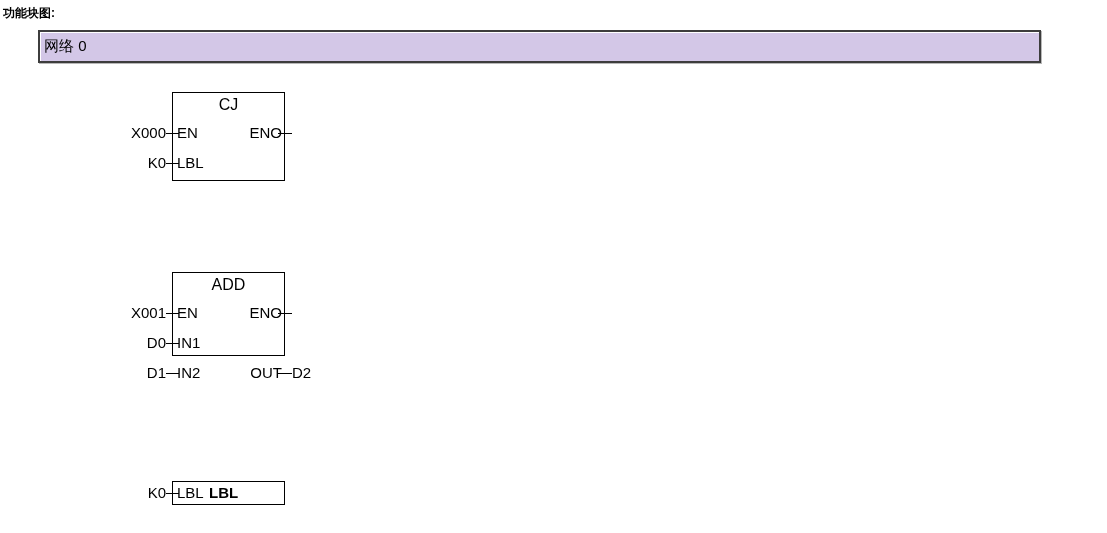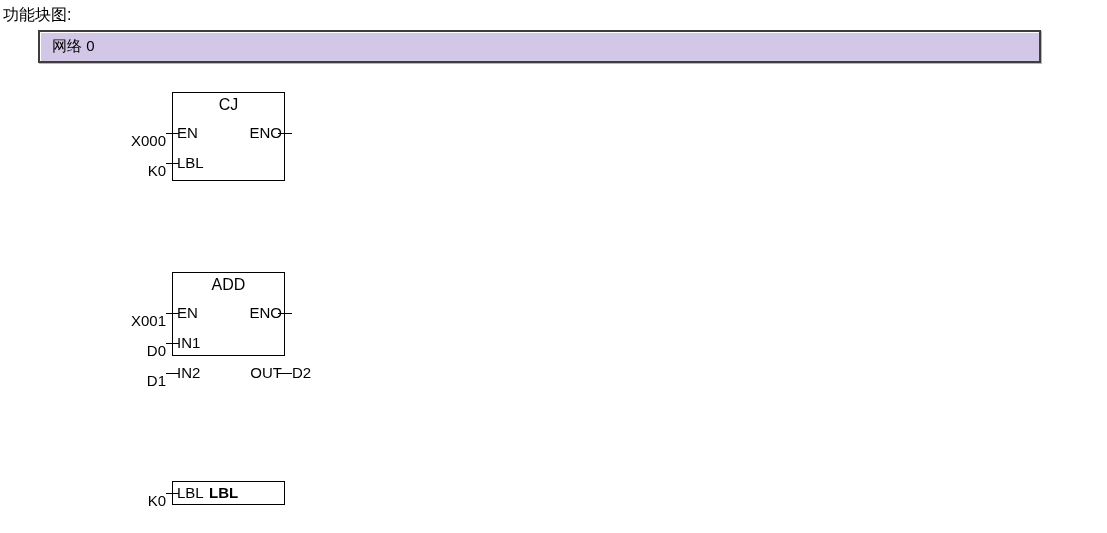--- a/index.html
+++ b/index.html
@@ -12,36 +12,36 @@
     position: relative;
     width: 1107px;
     height: 533px;
     background: #ffffff;
     overflow: hidden;
   }
   .page-title {
     position: absolute;
     left: 3px;
     top: 5px;
-    font-size: 16px;
-    font-weight: normal;
+    font-size: 12px;
+    font-weight: bold;
     white-space: nowrap;
   }
   .banner {
     position: absolute;
     left: 38px;
     width: 1003px;
     height: 33px;
     background: #d3c7e7;
     border: 2px solid #3d3d3d;
     box-shadow: inset 1px 1px 0 #ffffff, 1px 1px 0 #b8b8b8;
   }
   .banner-label {
     display: block;
-    padding-left: 12px;
+    padding-left: 4px;
     font-size: 15px;
     line-height: 28px;
     white-space: nowrap;
   }
   .block {
     position: absolute;
     border: 1px solid #000000;
     background: #ffffff;
   }
   .block-title {
@@ -62,21 +62,21 @@
   }
   .pin-row span {
     position: absolute;
     transform: translateY(-50%);
     font-size: 15px;
     line-height: 1.1;
     white-space: nowrap;
   }
   .left-pin   { left: 4px; }
   .right-pin  { right: 2px; text-align: center; }
-  .operand-left  { right: calc(100% + 7px); margin-top: 8px; }
+  .operand-left  { right: calc(100% + 7px); }
   .operand-right { left: calc(100% + 8px); }
   .stub {
     position: absolute;
     height: 1px;
     background: #000000;
     top: -0.5px;
   }
   .left-stub  { left: -7px;  width: 13px; }
   .right-stub { right: -8px; width: 14px; }
   .inline-title {

